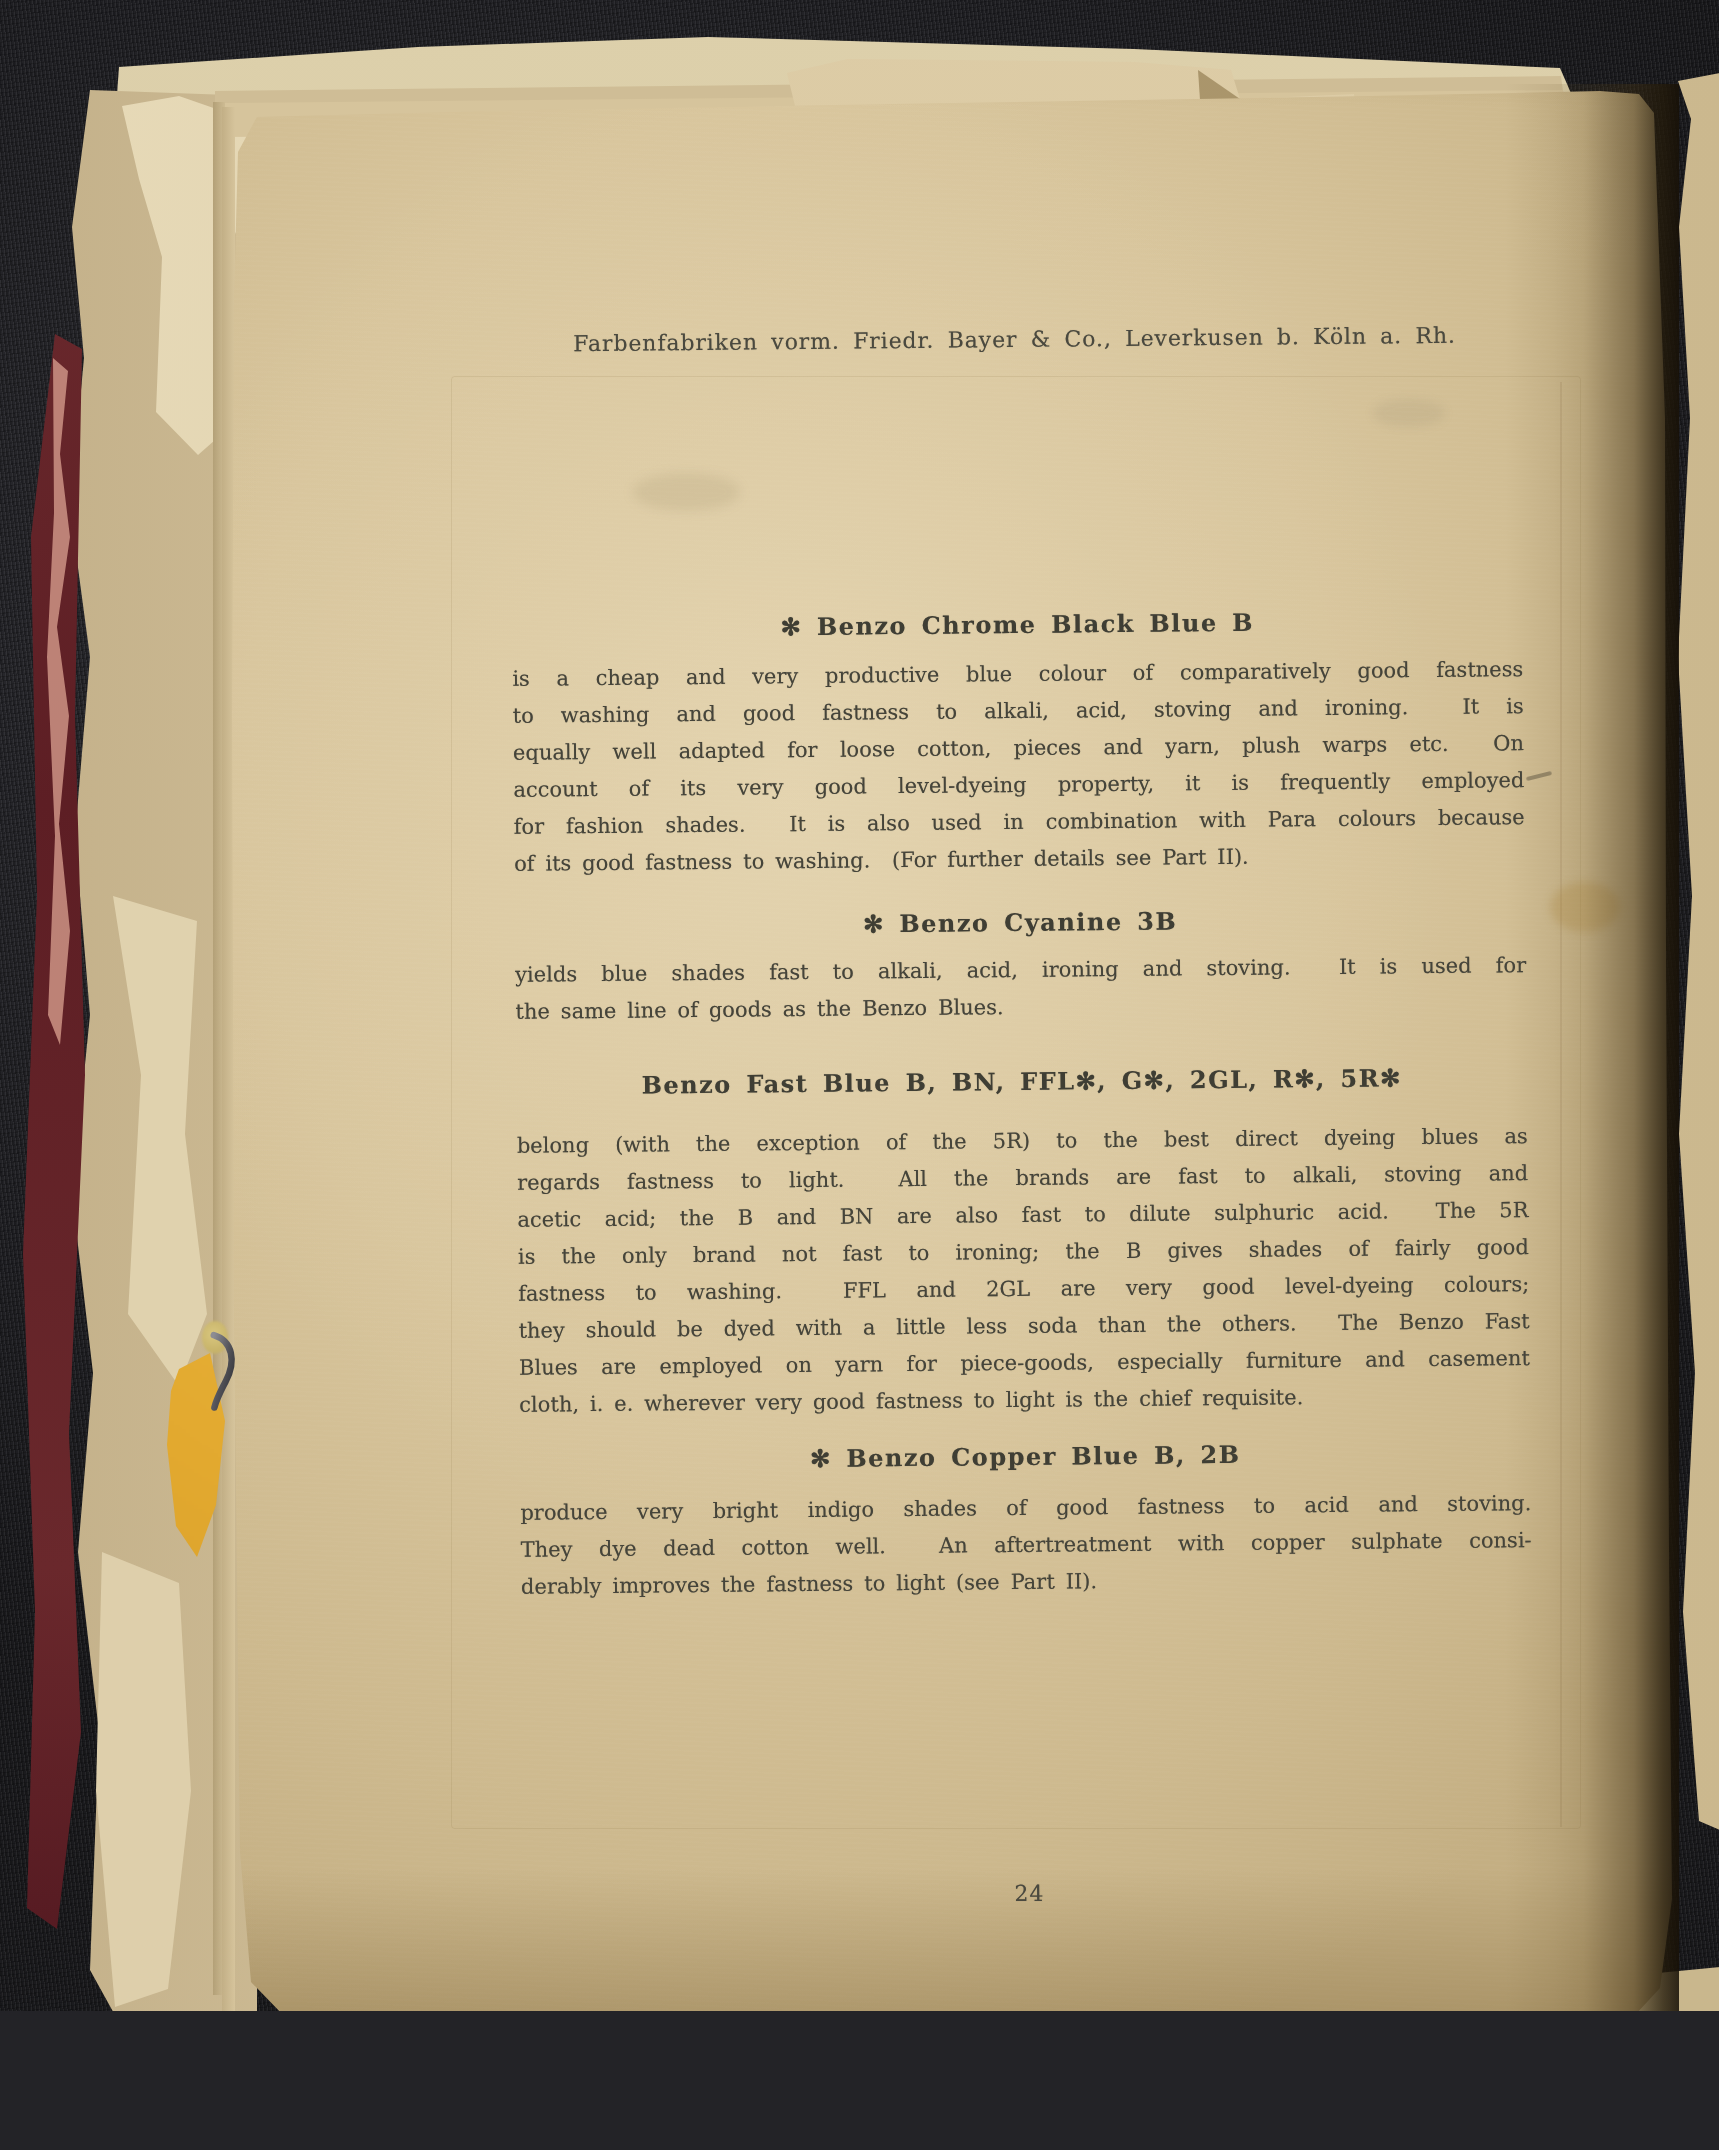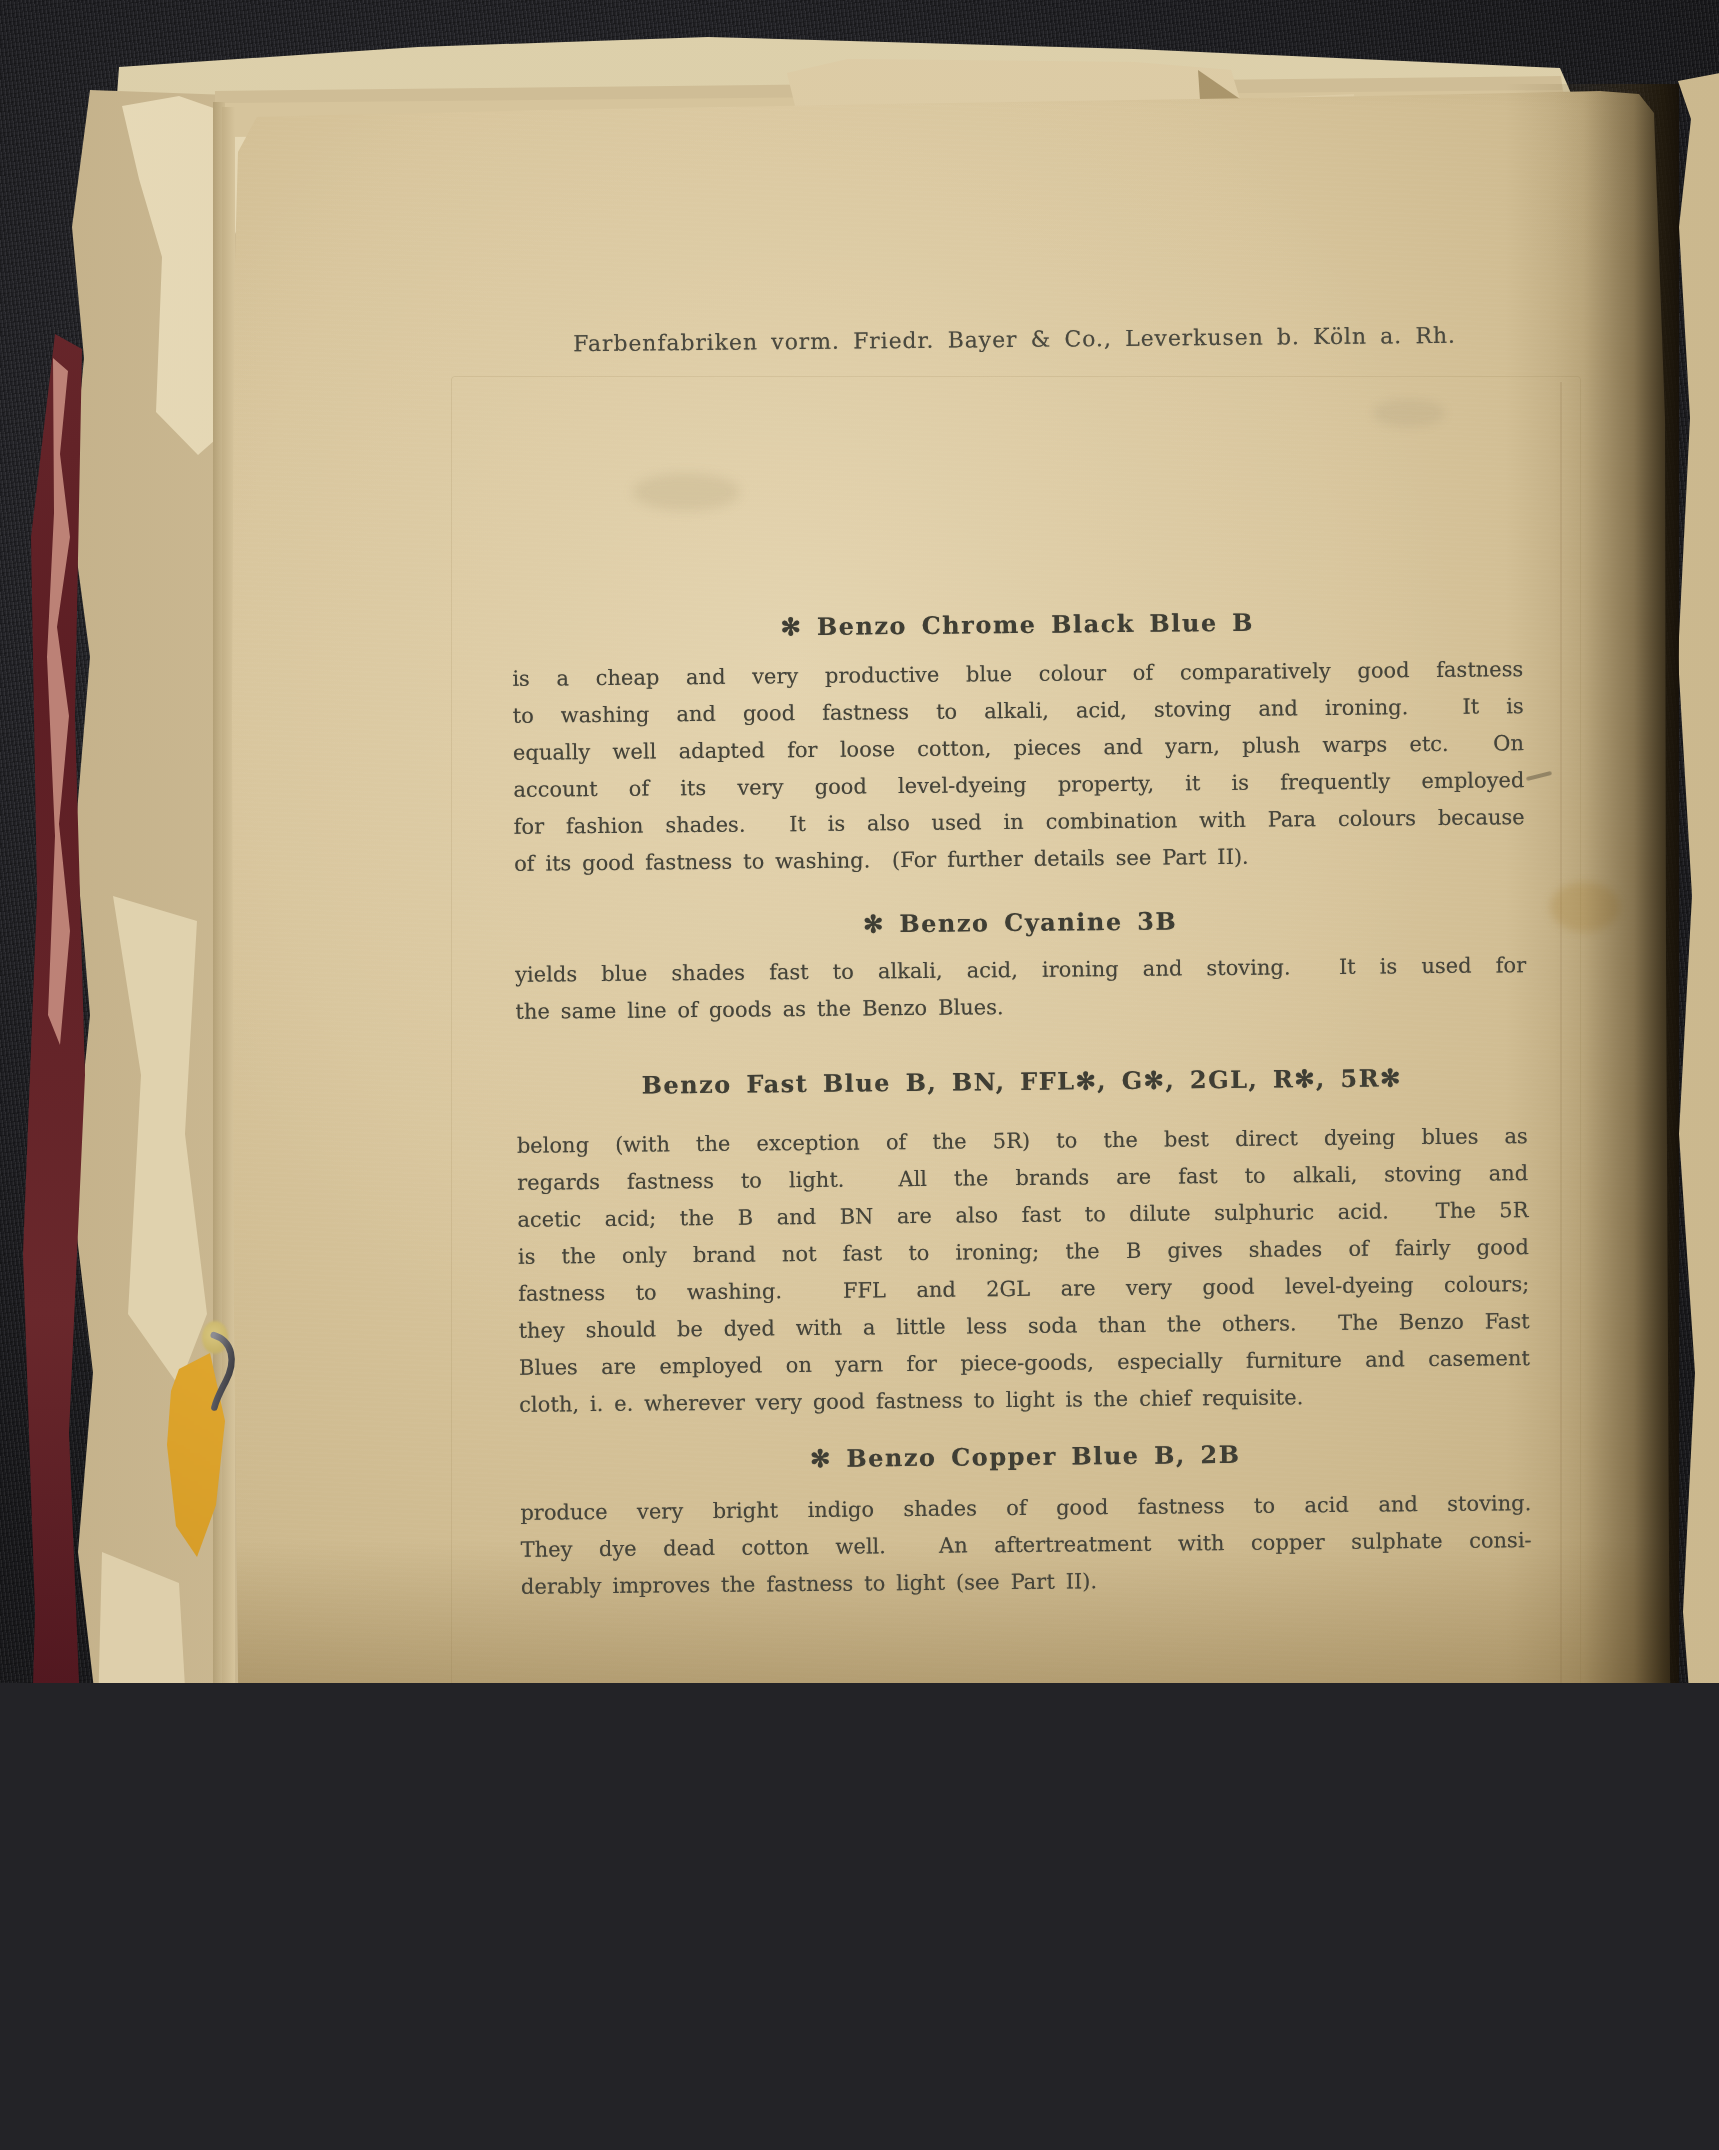--- a/index.html
+++ b/index.html
@@ -1,21 +1,21 @@
 <!DOCTYPE html>
 <html style="font-size:9.6px"><head>
 <meta charset="utf-8">
 <style>
   html,body{margin:0;padding:0;}
   body{
     width:1720px;height:2151px;overflow:hidden;
     font-family:"DejaVu Serif","Liberation Serif",serif;
     background:#232327;
   }
-  .scene{position:absolute;inset:0;width:1720px;height:1683px;overflow:hidden;}
+  .scene{position:absolute;inset:0;width:1720px;height:2011px;overflow:hidden;}
 
   
   .fabric{position:absolute;inset:0;
     background:radial-gradient(1433px 1075px at 32% 32%, #2d2d32, #232327 58%, #1b1b1e 100%);}
   .fabric::before{content:"";position:absolute;inset:0;
     background:repeating-linear-gradient(83deg, rgba(255,255,255,0.05) 0 0.9px, rgba(0,0,0,0.20) 0.9px 2.4px, transparent 2.4px 3.9px);}
   .fabric::after{content:"";position:absolute;inset:0;opacity:.65;
     background:repeating-linear-gradient(-7deg, rgba(0,0,0,0.28) 0 1.2px, transparent 1.2px 4.2px);}
 
   

